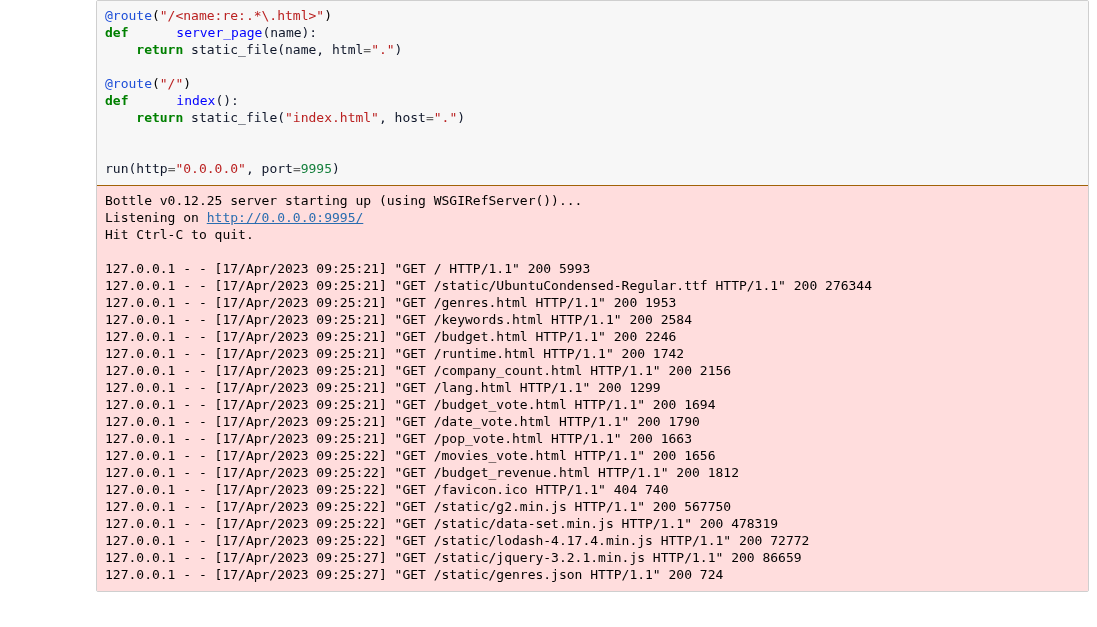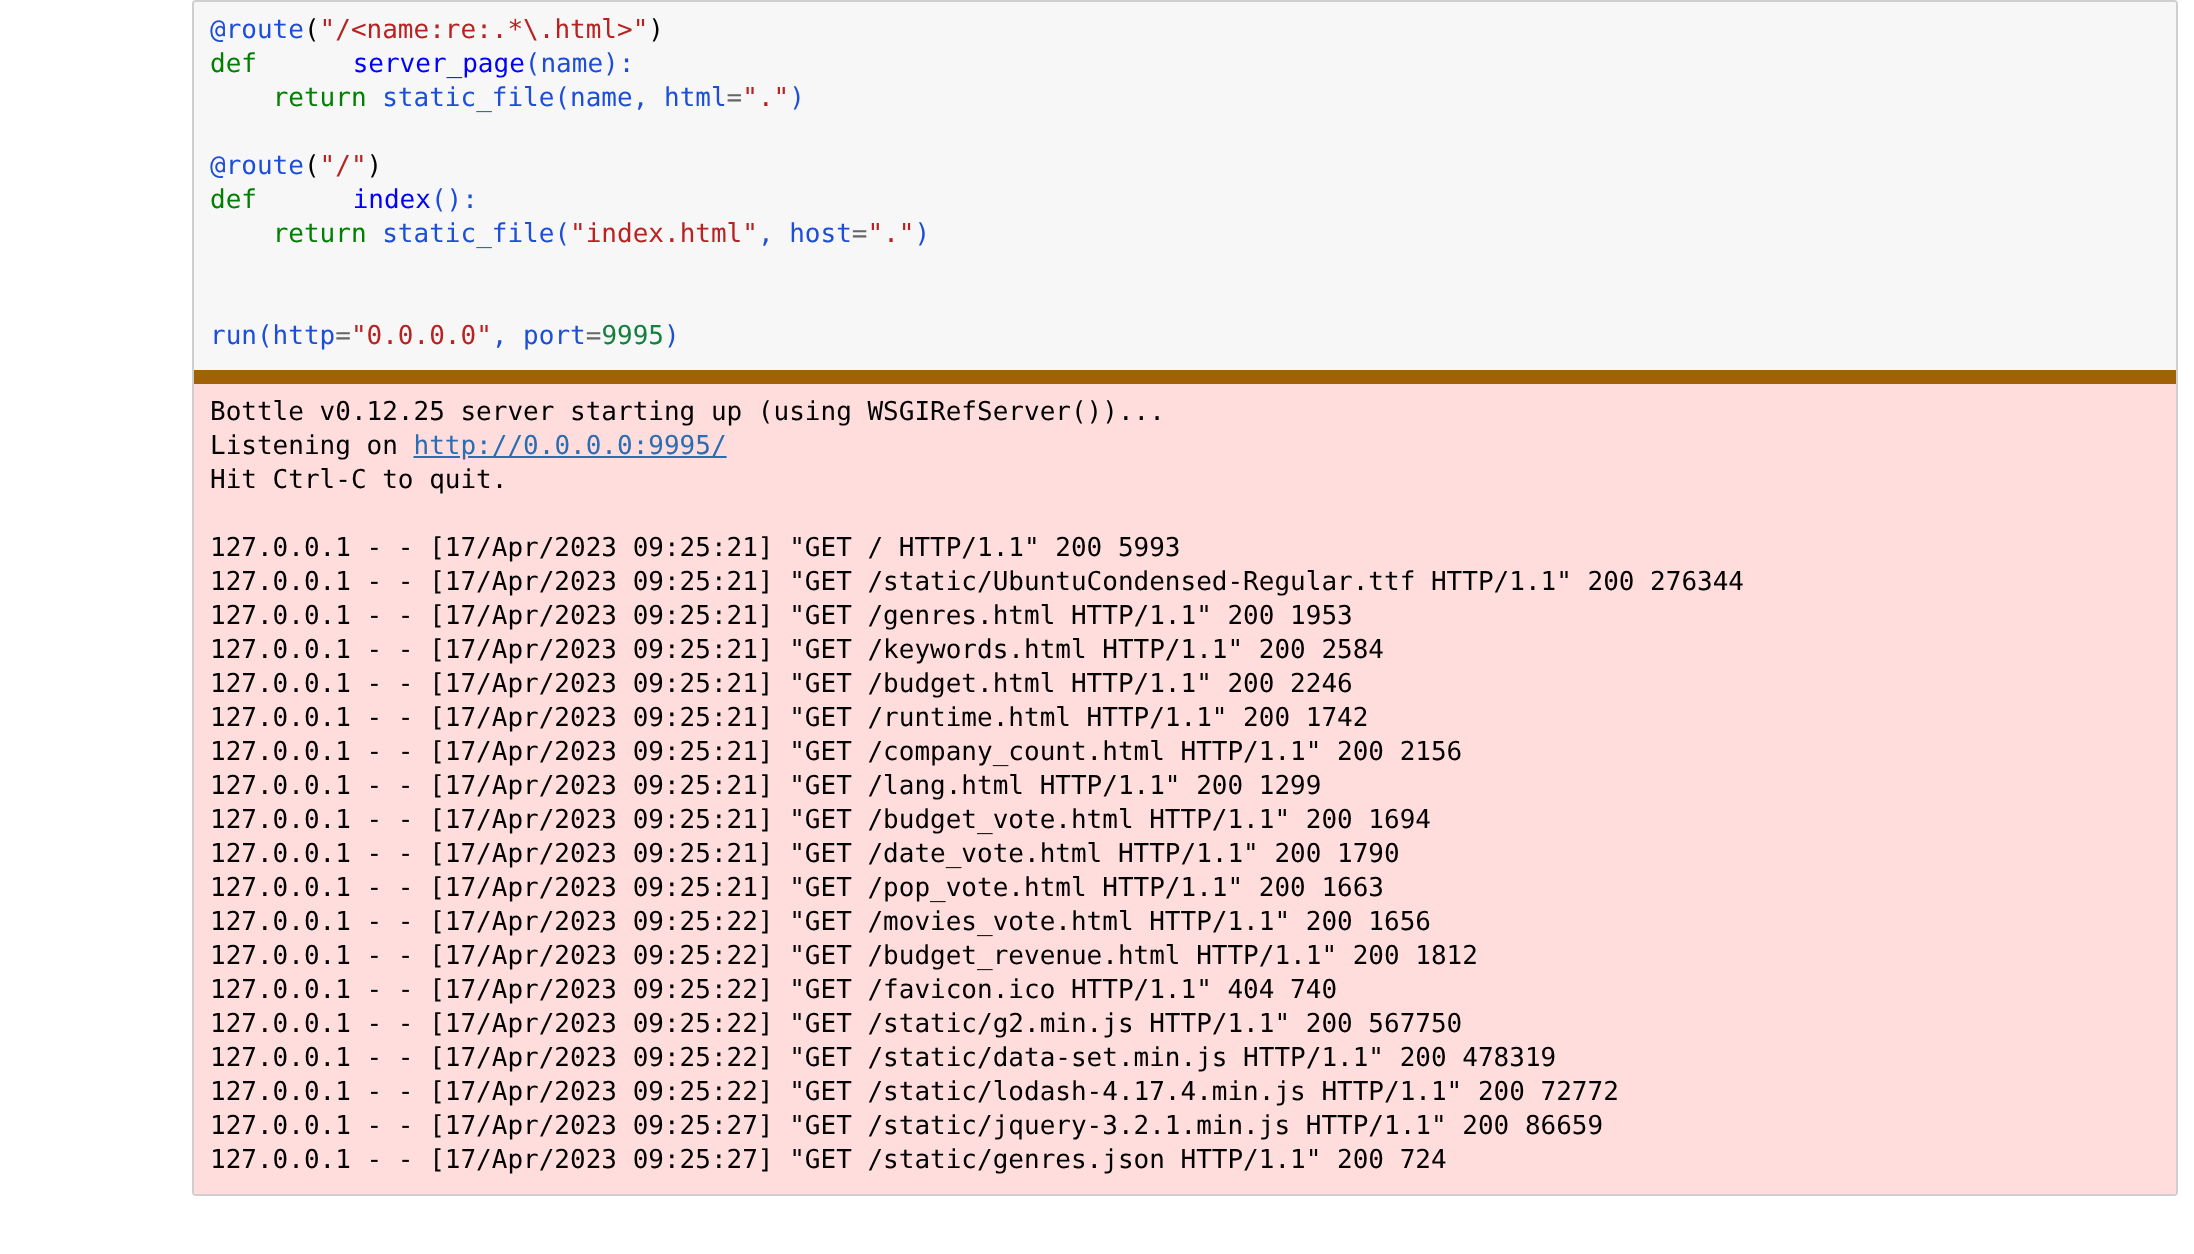--- a/index.html
+++ b/index.html
@@ -35,44 +35,44 @@
     border-radius: 2px;
     overflow: hidden;
   }
   .input-area {
     background: #f7f7f7;
     padding: 6px 8px 8px 8px;
   }
   .output-area {
     background: #fdd; 
     padding: 6px 8px 8px 8px;
-    border-top: 7px solid #a16207;
+    border-top: 1px solid #a16207;
   }
   .empty-input {
     background: #f7f7f7;
     min-height: 18px;
     padding: 6px 8px;
   }
 
   pre.code {
     margin: 0;
     font-family: inherit;
     font-size: 13px;
     line-height: 17px;
     white-space: pre;
   }
 
   
   .tok-dec   { color: #1d4ed8; }             
-  .tok-kw    { color: #008000; font-weight: normal; } 
+  .tok-kw    { color: #008000; font-weight: bold; } 
   .tok-fn    { color: #0000FF; margin-left: 40px; }             
   .tok-str   { color: #BA2121; }             
   .tok-op    { color: #666666; }             
   .tok-num   { color: #15803d; }                
-  .tok-name  { color: #1d4ed8; }
+  .tok-name  { color: #0f172a; }
 
   .out-pre {
     margin: 0;
     font-family: inherit;
     font-size: 13px;
     line-height: 17px;
     white-space: pre;
     color: #000;
   }
   .out-link { color: #2a6db0; text-decoration: underline; }

